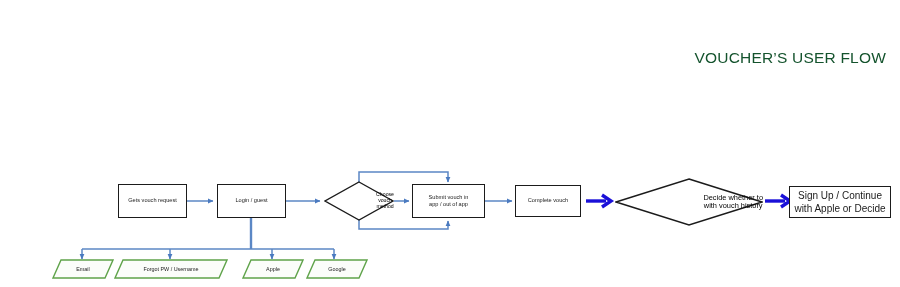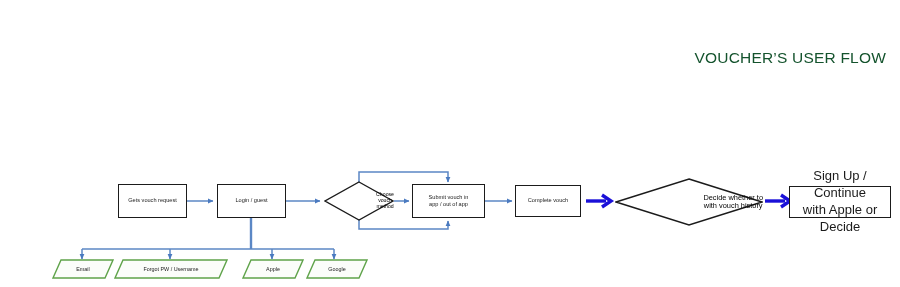--- a/index.html
+++ b/index.html
@@ -94,21 +94,21 @@
     display: flex;
     align-items: center;
     justify-content: center;
     text-align: center;
     font-size: 5.6px;
     line-height: 1.28;
     color: #1b1b1b;
     padding: 1px 3px;
   }
   #node-signup {
-    font-size: 13px;
+    font-size: 10px;
     line-height: 1.3;
   }
 
   
   #wires {
     position: absolute;
     left: 0; top: 0;
     width: 900px; height: 287px;
     pointer-events: none;
   }

